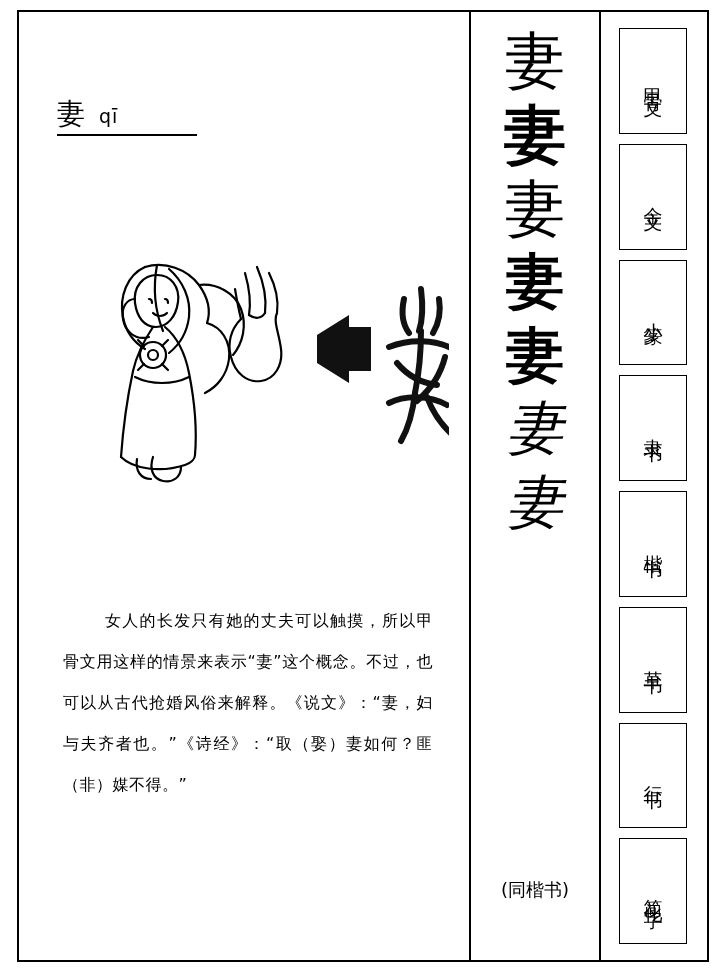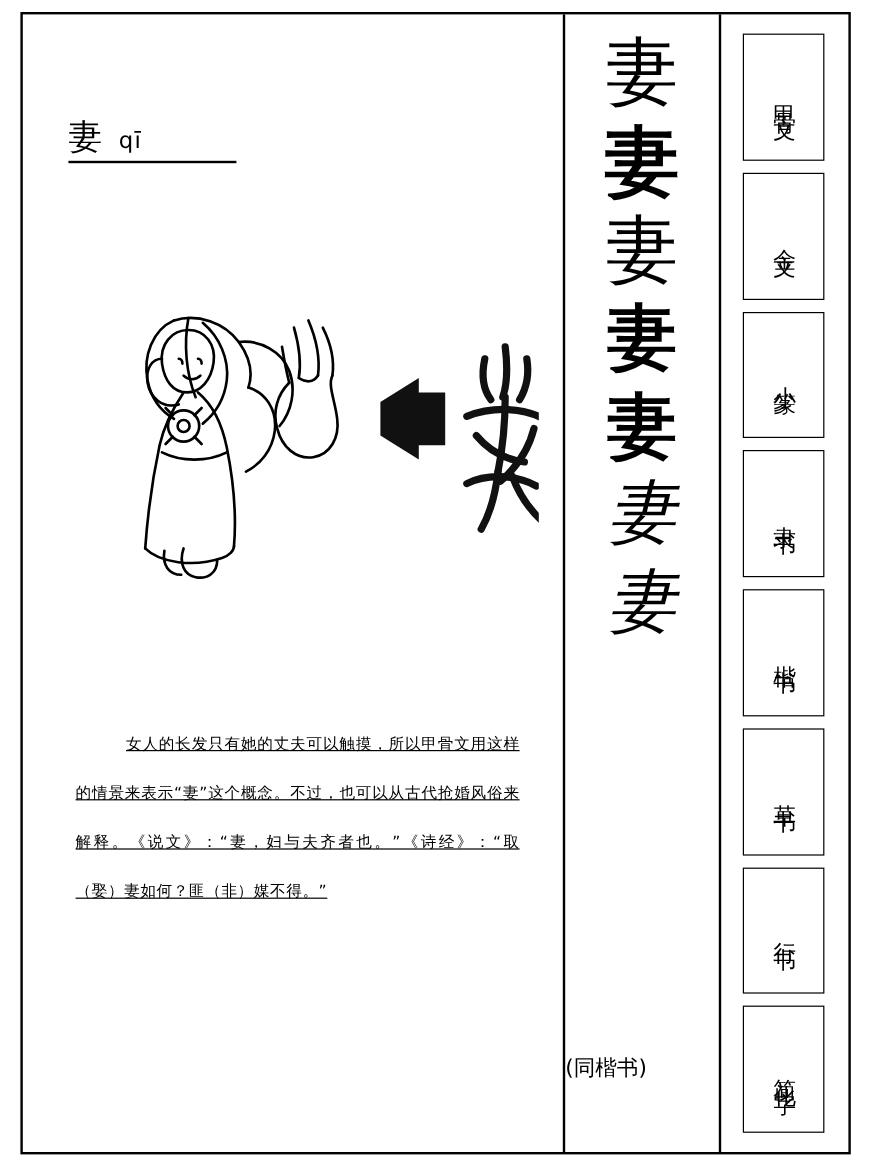--- a/index.html
+++ b/index.html
@@ -68,27 +68,26 @@
     height: 300px;
   }
   .illus svg { display: block; }
   
   .body-text {
     position: absolute;
     left: 44px;
     top: 588px;
     width: 370px;
     font-family: "DejaVu Sans", sans-serif;
-    font-size: 13px;
+    font-size: 16px;
     line-height: 41px;
     color: #000;
     text-align: justify;
     text-indent: 42px;
     letter-spacing: 0.5px;
-    text-decoration: underline;
   }
   
   .evo-col {
     position: relative;
     width: 130px;
     height: 100%;
     border-right: 2px solid #000;
     box-sizing: border-box;
   }
   .evo-list {
@@ -110,21 +109,21 @@
   .evo-item.g1 { font-size: 62px; margin-bottom: 12px; font-weight: bold; }
   .evo-item.g2 { font-size: 60px; margin-bottom: 14px; }
   .evo-item.g3 { font-size: 58px; margin-bottom: 16px; font-weight: bold; }
   .evo-item.g4 { font-size: 58px; margin-bottom: 16px; font-weight: bold; }
   .evo-item.g5 { font-size: 56px; margin-bottom: 18px; font-style: italic; }
   .evo-item.g6 { font-size: 56px; margin-bottom: 10px; font-style: italic; }
   .evo-note {
     position: absolute;
     bottom: 58px;
     width: 100%;
-    text-align: left;
+    text-align: center;
     font-family: "DejaVu Sans", sans-serif;
     font-size: 18px;
     color: #000;
   }
   
   .label-col {
     position: relative;
     width: 104px;
     height: 100%;
     box-sizing: border-box;

